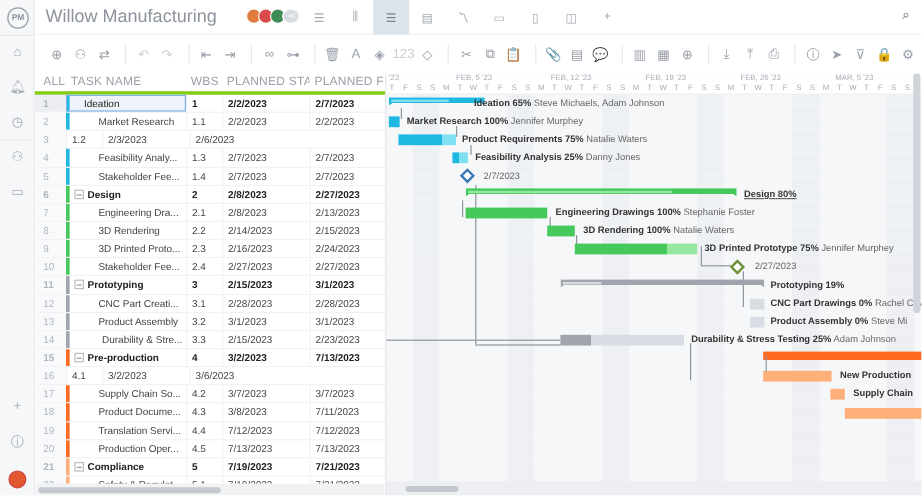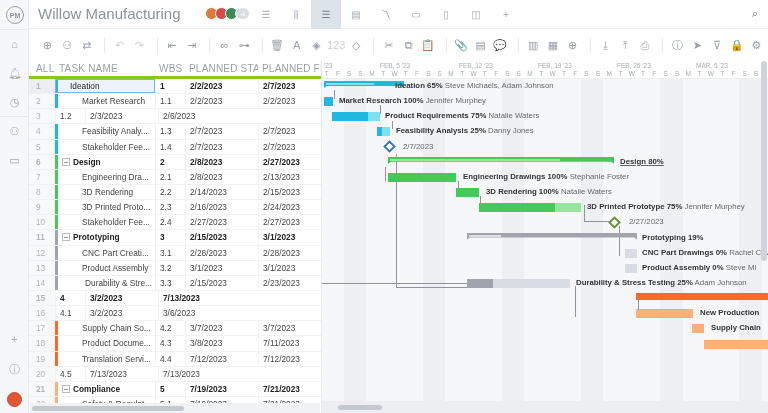--- a/index.html
+++ b/index.html
@@ -276,20 +276,24 @@
           <div class="c-num">14</div>
           <div class="c-name" style="border-left-color: rgb(160, 165, 173); justify-content: center;">
             <span class="txt">Durability &amp; Stre...</span>
           </div>
           <div class="c-wbs">3.3</div>
           <div class="c-ps">2/15/2023</div>
           <div class="c-pf">2/23/2023</div>
         </div>
         <div class="row parent">
           <div class="c-num">15</div>
+          <div class="c-name" style="border-left-color: rgb(255, 106, 34);">
+            <span class="collapse"></span>
+            <span class="txt" style="font-weight: bold;">Pre-production</span>
+          </div>
           <div class="c-wbs">4</div>
           <div class="c-ps">3/2/2023</div>
           <div class="c-pf">7/13/2023</div>
         </div>
         <div class="row child">
           <div class="c-num">16</div>
           <div class="c-wbs">4.1</div>
           <div class="c-ps">3/2/2023</div>
           <div class="c-pf">3/6/2023</div>
         </div>
@@ -315,20 +319,23 @@
           <div class="c-num">19</div>
           <div class="c-name" style="border-left-color: rgb(255, 106, 34);">
             <span class="txt">Translation Servi...</span>
           </div>
           <div class="c-wbs">4.4</div>
           <div class="c-ps">7/12/2023</div>
           <div class="c-pf">7/12/2023</div>
         </div>
         <div class="row child">
           <div class="c-num">20</div>
+          <div class="c-name" style="border-left-color: rgb(255, 106, 34);">
+            <span class="txt">Production Oper...</span>
+          </div>
           <div class="c-wbs">4.5</div>
           <div class="c-ps">7/13/2023</div>
           <div class="c-pf">7/13/2023</div>
         </div>
         <div class="row parent">
           <div class="c-num">21</div>
           <div class="c-name" style="border-left-color: rgb(255, 176, 122);">
             <span class="collapse"></span>
             <span class="txt" style="font-weight: bold;">Compliance</span>
           </div>

